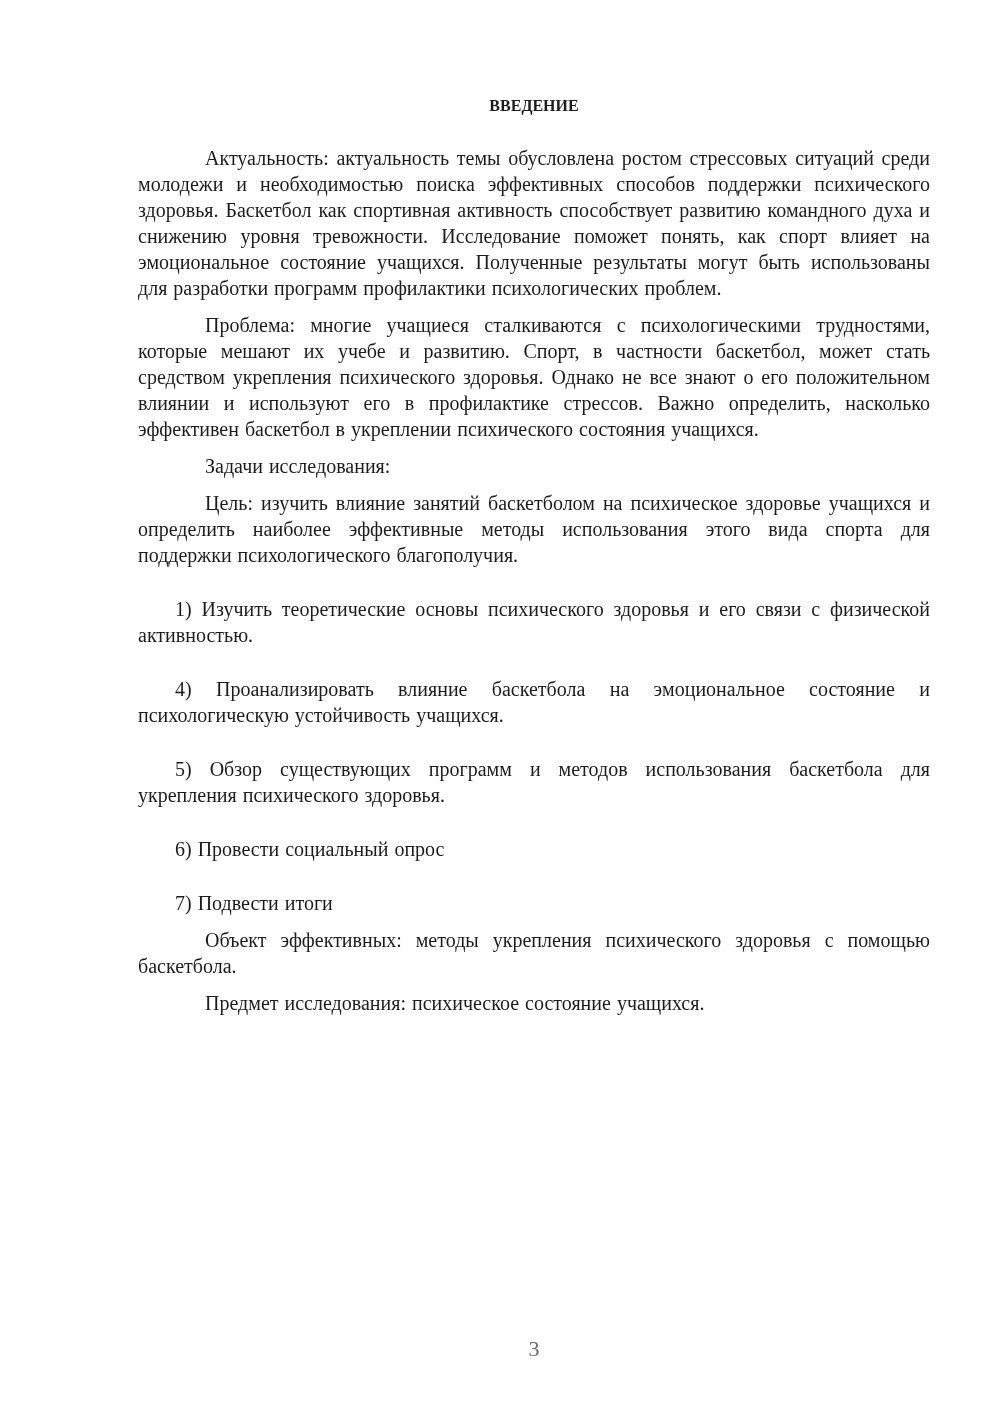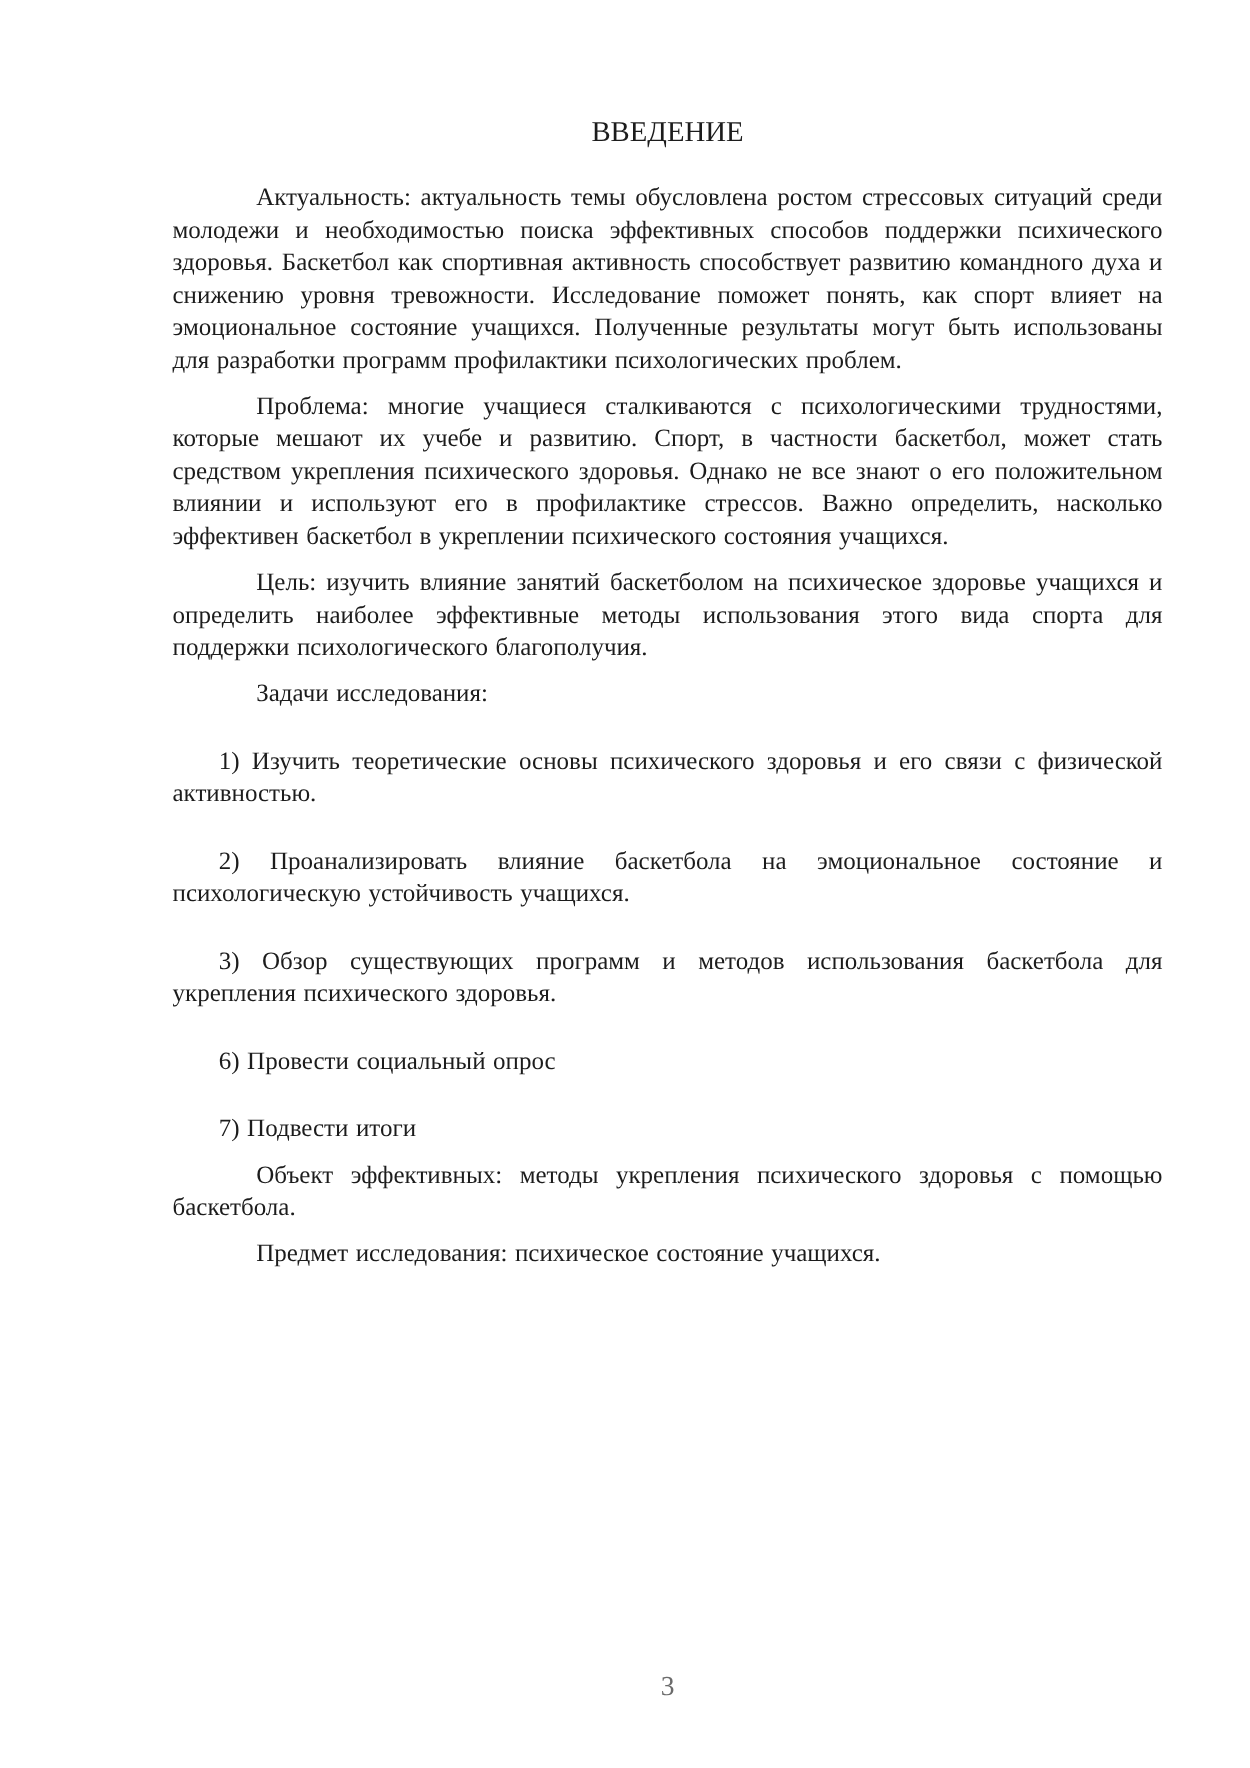--- a/index.html
+++ b/index.html
@@ -12,23 +12,23 @@
     width: 1000px;
     height: 1414px;
     box-sizing: border-box;
     background: #ffffff;
     color: #1c1c1c;
     font-family: "Liberation Serif", "DejaVu Serif", serif;
     padding: 88px 70px 0 138px;
     overflow: hidden;
   }
   .doc-title {
-    font-size: 23px;
+    font-size: 16px;
     line-height: 35px;
-    font-weight: normal;
+    font-weight: bold;
     text-align: center;
     margin: 0 0 22px 0;
   }
   .para {
     font-size: 20px;
     line-height: 26px;
     text-align: justify;
     margin: 0 0 11px 0;
     word-spacing: 1px;
   }
@@ -49,29 +49,29 @@
 <body>
 
 <div class="page">
 
   <h1 class="doc-title">ВВЕДЕНИЕ</h1>
 
   <p class="para indent">Актуальность: актуальность темы обусловлена ростом стрессовых ситуаций среди молодежи и необходимостью поиска эффективных способов поддержки психического здоровья. Баскетбол как спортивная активность способствует развитию командного духа и снижению уровня тревожности. Исследование поможет понять, как спорт влияет на эмоциональное состояние учащихся. Полученные результаты могут быть использованы для разработки программ профилактики психологических проблем.</p>
 
   <p class="para indent">Проблема: многие учащиеся сталкиваются с психологическими трудностями, которые мешают их учебе и развитию. Спорт, в частности баскетбол, может стать средством укрепления психического здоровья. Однако не все знают о его положительном влиянии и используют его в профилактике стрессов. Важно определить, насколько эффективен баскетбол в укреплении психического состояния учащихся.</p>
 
+  <p class="para indent">Задачи исследования:</p>
+
   <p class="para indent">Цель: изучить влияние занятий баскетболом на психическое здоровье учащихся и определить наиболее эффективные методы использования этого вида спорта для поддержки психологического благополучия.</p>
-
-  <p class="para indent">Задачи исследования:</p>
 
   <p class="para list">1) Изучить теоретические основы психического здоровья и его связи с физической активностью.</p>
 
-  <p class="para list">2) Проанализировать влияние баскетбола на эмоциональное состояние и психологическую устойчивость учащихся.</p>
+  <p class="para list">4) Проанализировать влияние баскетбола на эмоциональное состояние и психологическую устойчивость учащихся.</p>
 
-  <p class="para list">3) Обзор существующих программ и методов использования баскетбола для укрепления психического здоровья.</p>
+  <p class="para list">5) Обзор существующих программ и методов использования баскетбола для укрепления психического здоровья.</p>
 
   <p class="para list">6) Провести социальный опрос</p>
 
   <p class="para list">7) Подвести итоги</p>
 
   <p class="para indent">Объект эффективных: методы укрепления психического здоровья с помощью баскетбола.</p>
 
   <p class="para indent">Предмет исследования: психическое состояние учащихся.</p>
 
   <div class="page-number">3</div>

